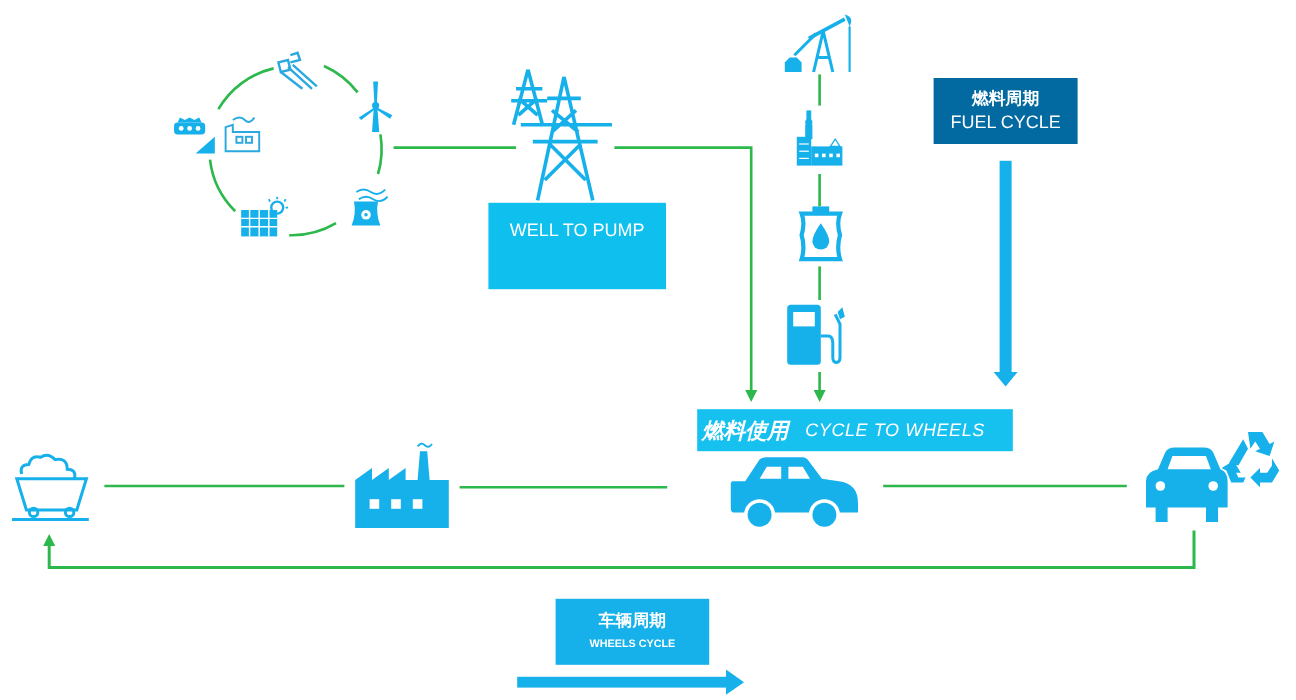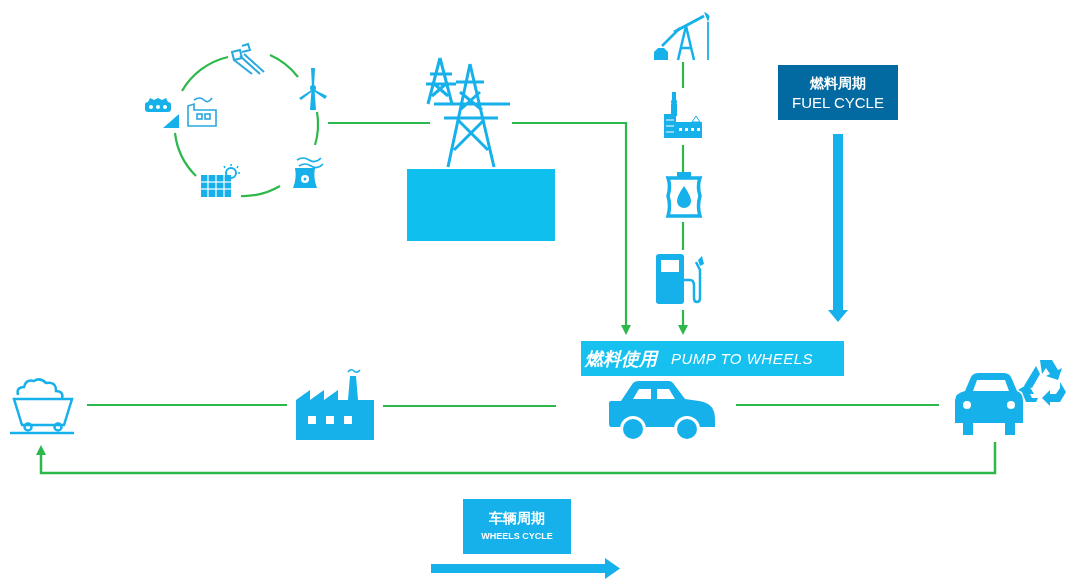--- a/index.html
+++ b/index.html
@@ -10,21 +10,21 @@
   .lbl .en { font-family:"Liberation Sans", sans-serif; display:block;text-align:center; }
   #lbl-wtp { left:407px; top:169px; width:148px; height:72px; padding-top:14px; }
   #lbl-wtp .cn { font-size:16px; line-height:22px; }
   #lbl-wtp .en { font-size:15px; line-height:20px; }
   #lbl-fuel { left:778px; top:65px; width:120px; height:55px; padding-top:8px; background:#0369a1; }
   #lbl-fuel .cn { font-size:14px; line-height:20px; }
   #lbl-fuel .en { font-size:15px; line-height:20px; }
   #lbl-ptw { left:581px; top:341px; width:263px; height:35px; display:flex; align-items:center; padding-left:4px; background:#16c0ef;font-style:italic; }
   #lbl-ptw .cn { font-size:18px; margin-right:14px; }
   #lbl-ptw .en { font-size:15px; letter-spacing:0.5px; }
-  #lbl-veh { left:463px; top:499px; width:108px; height:55px; padding-top:9px; background:#16b0ea; }
+  #lbl-veh { left:463px; top:499px; width:128px; height:55px; padding-top:9px; background:#16b0ea; }
   #lbl-veh .cn { font-size:14px; line-height:20px; }
   #lbl-veh .en { font-size:9px; line-height:16px; font-weight:bold; }
 </style>
 </head>
 <body>
 
 <svg class="stage" viewBox="0 0 1080 583" xmlns="http://www.w3.org/2000/svg">
   <defs>
     <marker id="gArrow" markerWidth="10" markerHeight="10" refX="5" refY="5" orient="auto" markerUnits="userSpaceOnUse">
       <path d="M0,0 L10,5 L0,10 Z" fill="#2db84b"></path>
@@ -204,28 +204,29 @@
     <path d="M-22,6 L-16,-4 L-10,-14 L-6,-6 L-14,8 Z"></path>
   </g>
 
   <g fill="#16b0ea">
     <rect x="431" y="564" width="176" height="9"></rect>
     <path d="M605,558 L620,568.5 L605,579 Z"></path>
   </g>
 </svg>
 
 <div class="lbl" id="lbl-wtp">
+  <span class="en">WELL TO PUMP</span>
 </div>
 
 <div class="lbl" id="lbl-fuel">
   <span class="cn">燃料周期</span>
   <span class="en">FUEL CYCLE</span>
 </div>
 
 <div class="lbl" id="lbl-ptw">
   <span class="cn">燃料使用</span>
-  <span class="en">PUMP TO WHEELS</span>
+  <span class="en">CYCLE TO WHEELS</span>
 </div>
 
 <div class="lbl" id="lbl-veh">
   <span class="cn">车辆周期</span>
   <span class="en">WHEELS CYCLE</span>
 </div>
 
 </body></html>

